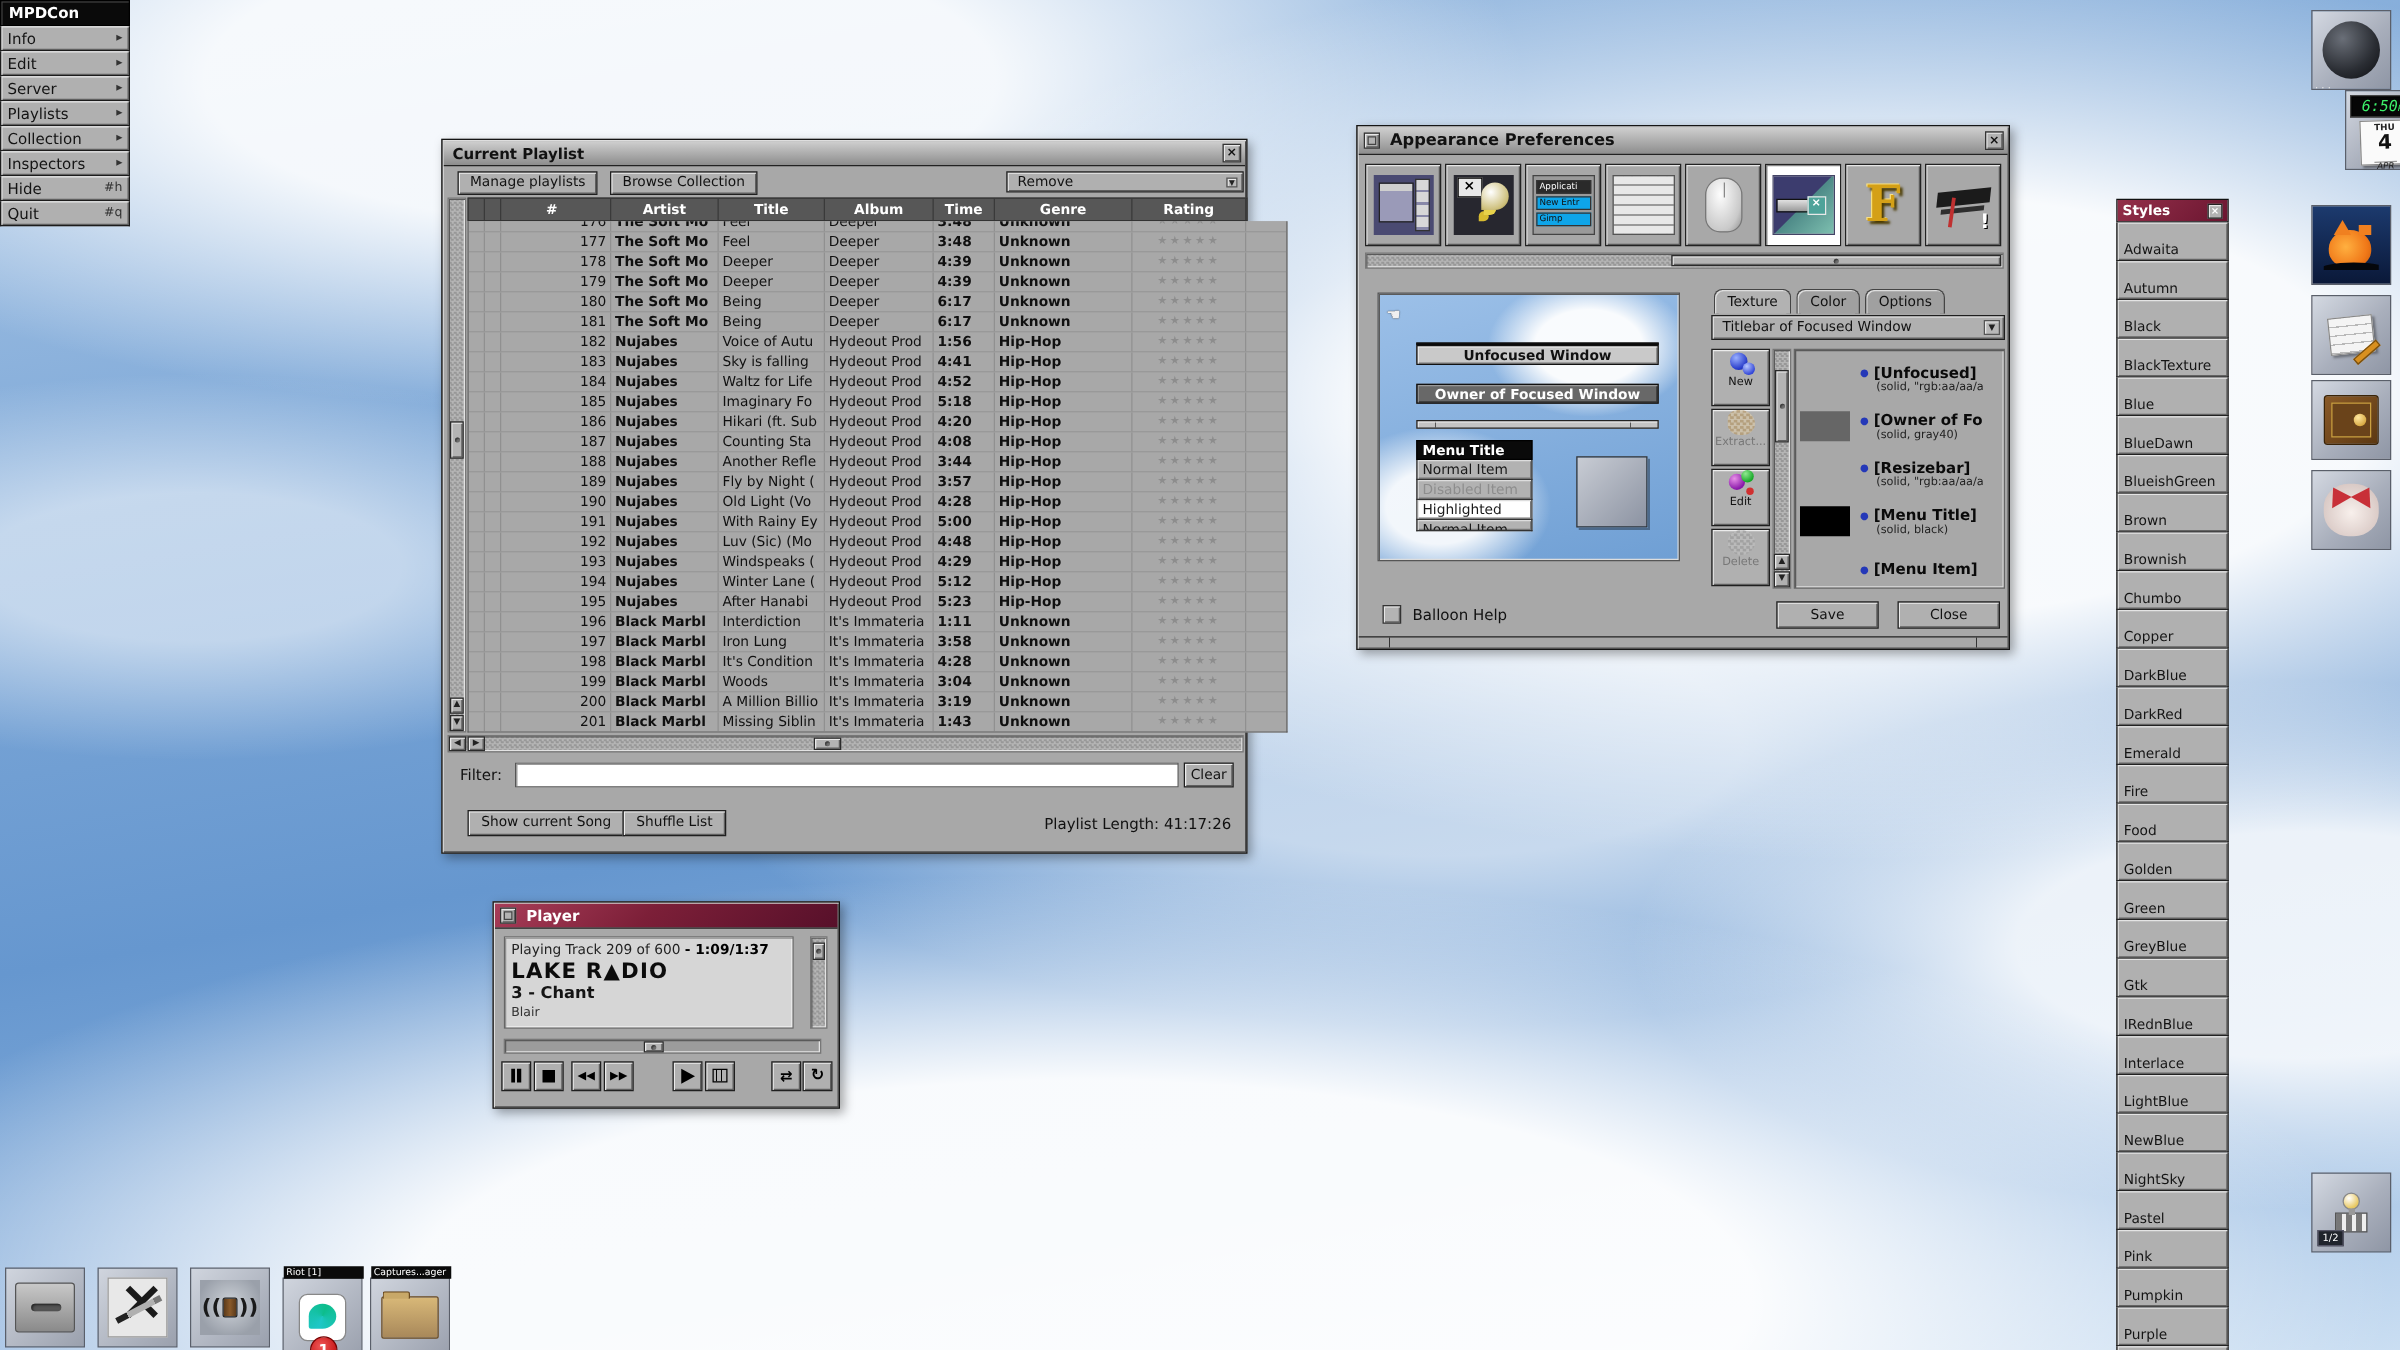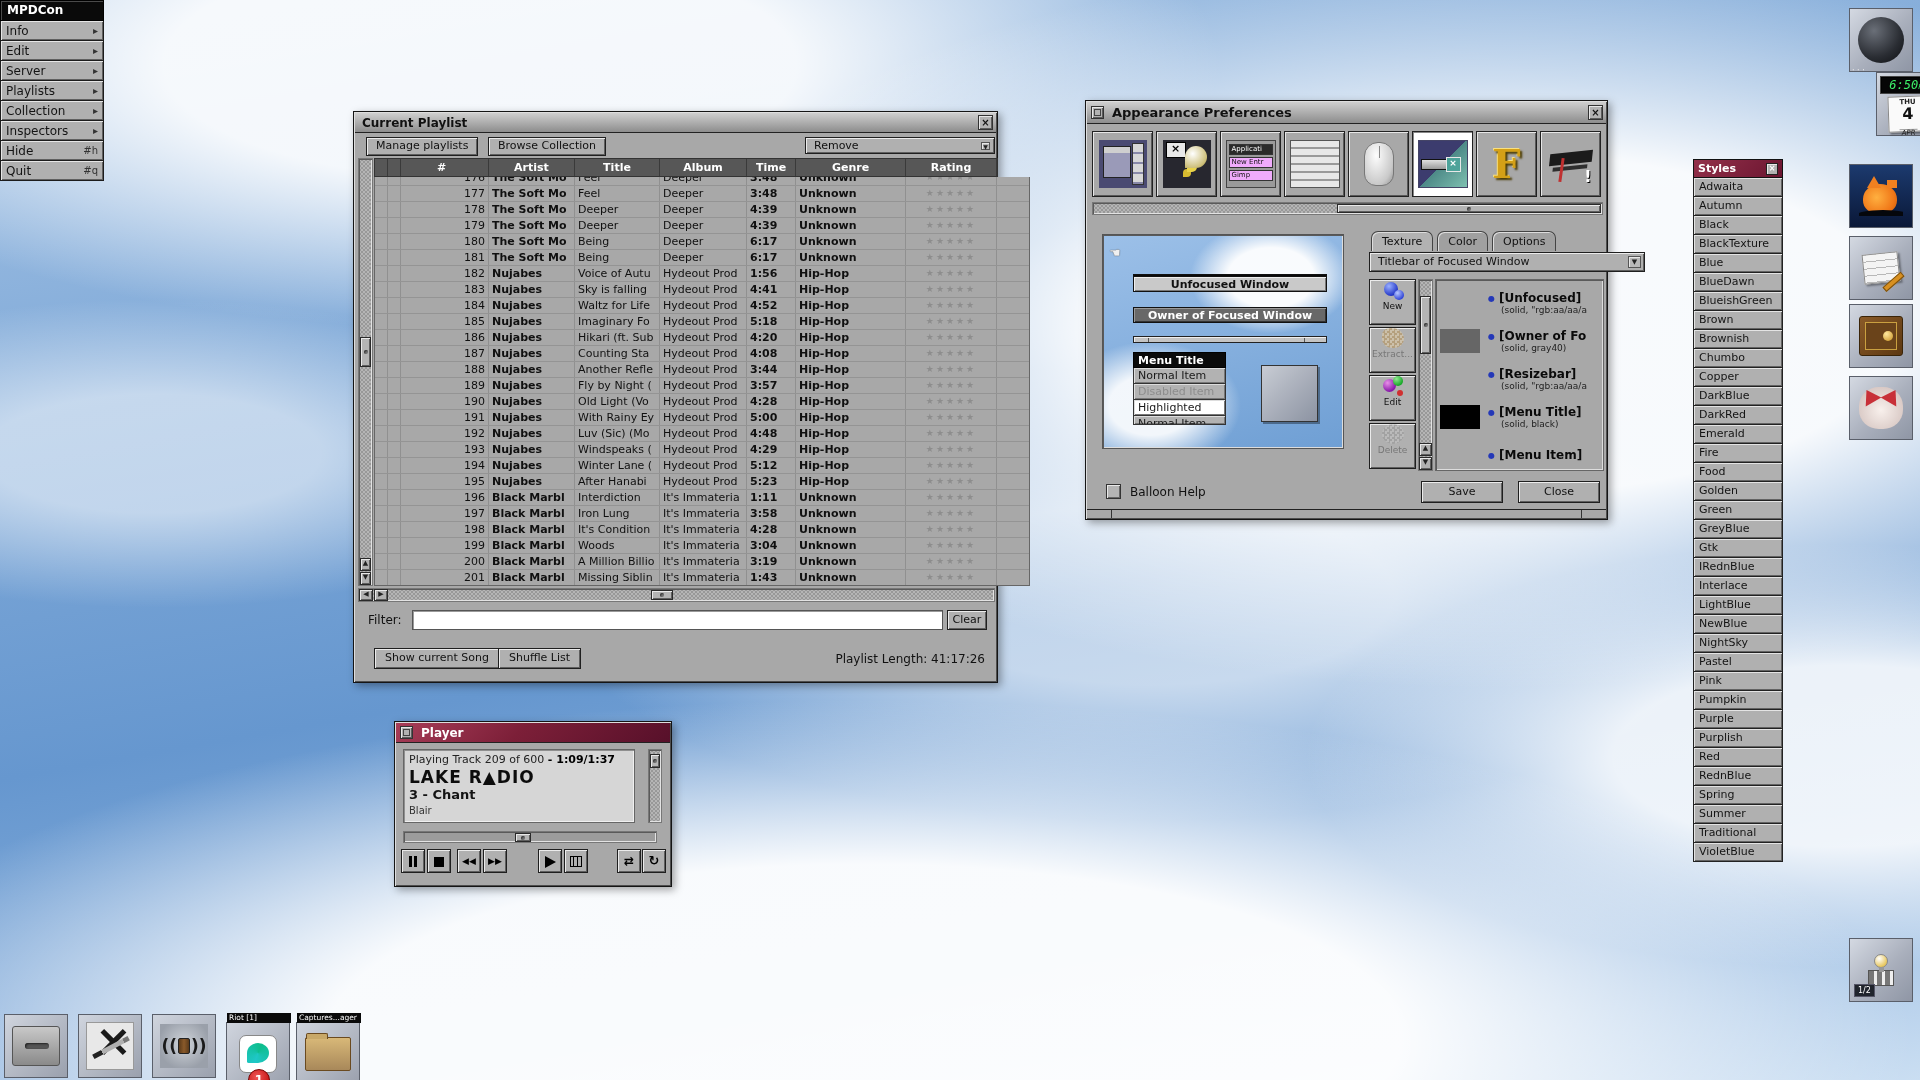--- a/index.html
+++ b/index.html
@@ -133,21 +133,21 @@
       background:repeating-linear-gradient(180deg,#d8d8d8 0 8px, #8888a8 8px 10px); border:1px solid #333; }
   .ico-focus { width:48px; height:48px; background:#27272f; position:relative; overflow:hidden; }
   .ico-focus::before { content:"×"; position:absolute; left:3px; top:2px; width:18px; height:14px;
       background:#e8e8e8; border:1px solid #000; color:#000; font-weight:bold; font-size:11px;
       line-height:12px; text-align:center; }
   .ico-focus::after { content:""; position:absolute; right:4px; top:6px; width:22px; height:22px;
       border-radius:50% 50% 50% 0; background:radial-gradient(circle at 35% 35%, #fff, #cdbf7a 70%, #8a7a30);
       box-shadow:-4px 10px 0 -6px #e8d24a, -9px 16px 0 -7px #d8bc30; }
   .ico-menus { width:50px; height:48px; background:#9a9a9a; border:1px solid #444; padding:3px 2px;
                display:flex; flex-direction:column; gap:2px; }
-  .ico-menus div { background:#f0abfc; border:1px solid #333; font-size:7px; line-height:9px;
+  .ico-menus div { background:#0ea5e9; border:1px solid #333; font-size:7px; line-height:9px;
                    padding-left:2px; color:#111; white-space:nowrap; overflow:hidden; }
   .ico-menus div:first-child { background:#2a2a2a; color:#fff; }
   .ico-keyboard { width:50px; height:48px; border:1px solid #555;
       background:repeating-linear-gradient(0deg,#e8e8e8 0 6px, #9a9a9a 6px 8px),
                  repeating-linear-gradient(90deg,rgba(120,120,120,.6) 0 1px, transparent 1px 7px); }
   .ico-mouse { width:30px; height:44px; background:radial-gradient(ellipse at 40% 30%, #fdfdfd, #c9c9c9 70%, #8f8f8f);
                border-radius:14px 14px 12px 12px; border:1px solid #777; position:relative; }
   .ico-mouse::after { content:""; position:absolute; left:50%; top:3px; width:1px; height:12px; background:#888; }
   .ico-winapp { width:50px; height:48px; position:relative; border:1px solid #446;
       background:linear-gradient(135deg,#3c3c6e 0 49%, #4e8a88 50%, #7ec0b0 100%); }
@@ -197,21 +197,21 @@
   .pv-mitem.clipped { height:9px; overflow:hidden; }
   .pv-iconsq { position:absolute; left:158px; top:130px; width:57px; height:57px;
       background:linear-gradient(135deg,#c8ccd4 0%, #8c93a2 100%); border:1px solid #333;
       box-shadow:2px 2px 0 rgba(0,0,0,.35); }
 
   .tabs { position:absolute; left:285px; top:130px; height:20px; display:flex; }
   .tab { border:1px solid #444; border-bottom:none; border-radius:7px 7px 0 0; background:#a0a0a0;
          font-size:11px; padding:3px 10px 0; margin-right:4px; color:#111;
          box-shadow:inset 1px 1px 0 #ddd; }
   .tab.active { background:#b2b2b2; font-weight:normal; position:relative; z-index:2; }
-  .dropdown { position:absolute; left:283px; top:151px; width:276px; height:20px; text-align:left;
+  .dropdown { position:absolute; left:283px; top:151px; width:235px; height:20px; text-align:left;
               padding:2px 20px 0 8px; font-size:11px; position:absolute; }
   .dd-arrow { position:absolute; right:3px; top:3px; width:13px; height:12px; background:#b8b8b8;
               border:1px solid #555; box-shadow:inset 1px 1px 0 #e8e8e8; font-size:7px; line-height:11px;
               text-align:center; color:#222; }
   .side-btns { position:absolute; left:283px; top:178px; width:47px; }
   .side-btn { width:47px; height:46px; margin-bottom:2px; position:relative; font-size:9px;
               display:flex; flex-direction:column; align-items:center; 
               padding-bottom:2px; }
   .side-btn.disabled { color:#777; }
   .gem { width:22px; height:20px; margin-bottom:1px; position:relative; }
@@ -251,21 +251,21 @@
 
   
   #styles-menu { position:absolute; left:1693px; top:159px; width:90px; z-index:20; }
   .st-title { height:19px; background:linear-gradient(135deg,#93304a,#6b1530); color:#fff;
               font-weight:bold; font-size:11px; padding:2px 4px; border:1px solid #111;
               display:flex; align-items:center; }
   .st-close { width:12px; height:12px; margin-left:auto; background:#b2b2b2; border:1px solid #222;
               box-shadow:inset 1px 1px 0 #e8e8e8; font-size:8px; line-height:10px; text-align:center; }
   .st-item { height:19px; background:#b0b0b0; border:1px solid #222; border-top:none;
              box-shadow:inset 1px 1px 0 #e4e4e4, inset -1px -1px 0 #636363;
-             font-size:11px; color:#141414; padding:2px 5px; white-space:nowrap; overflow:hidden; }
+             font-size:11px; color:#141414; padding:15px 5px; white-space:nowrap; overflow:hidden; }
 
   
   .tile { position:absolute; width:64px; height:64px;
           background:linear-gradient(135deg,#d4d9e2 0%, #a9afbc 55%, #8f96a5 100%);
           border:1px solid #5a5f6a; box-shadow:inset 1px 1px 0 #eef0f4, inset -1px -1px 0 #70playlist76;
           display:flex; align-items:center; justify-content:center; }
   .dock { position:absolute; left:1849px; top:0; width:64px; }
   .sphere { width:46px; height:46px; border-radius:50%;
       background:radial-gradient(circle at 35% 30%, #6a6f78, #2a2d33 60%, #0c0d10); position:relative; }
   .sphere::after { content:"· · ·"; position:absolute; left:-6px; bottom:-12px; color:#e8e8e8; font-size:8px; }

